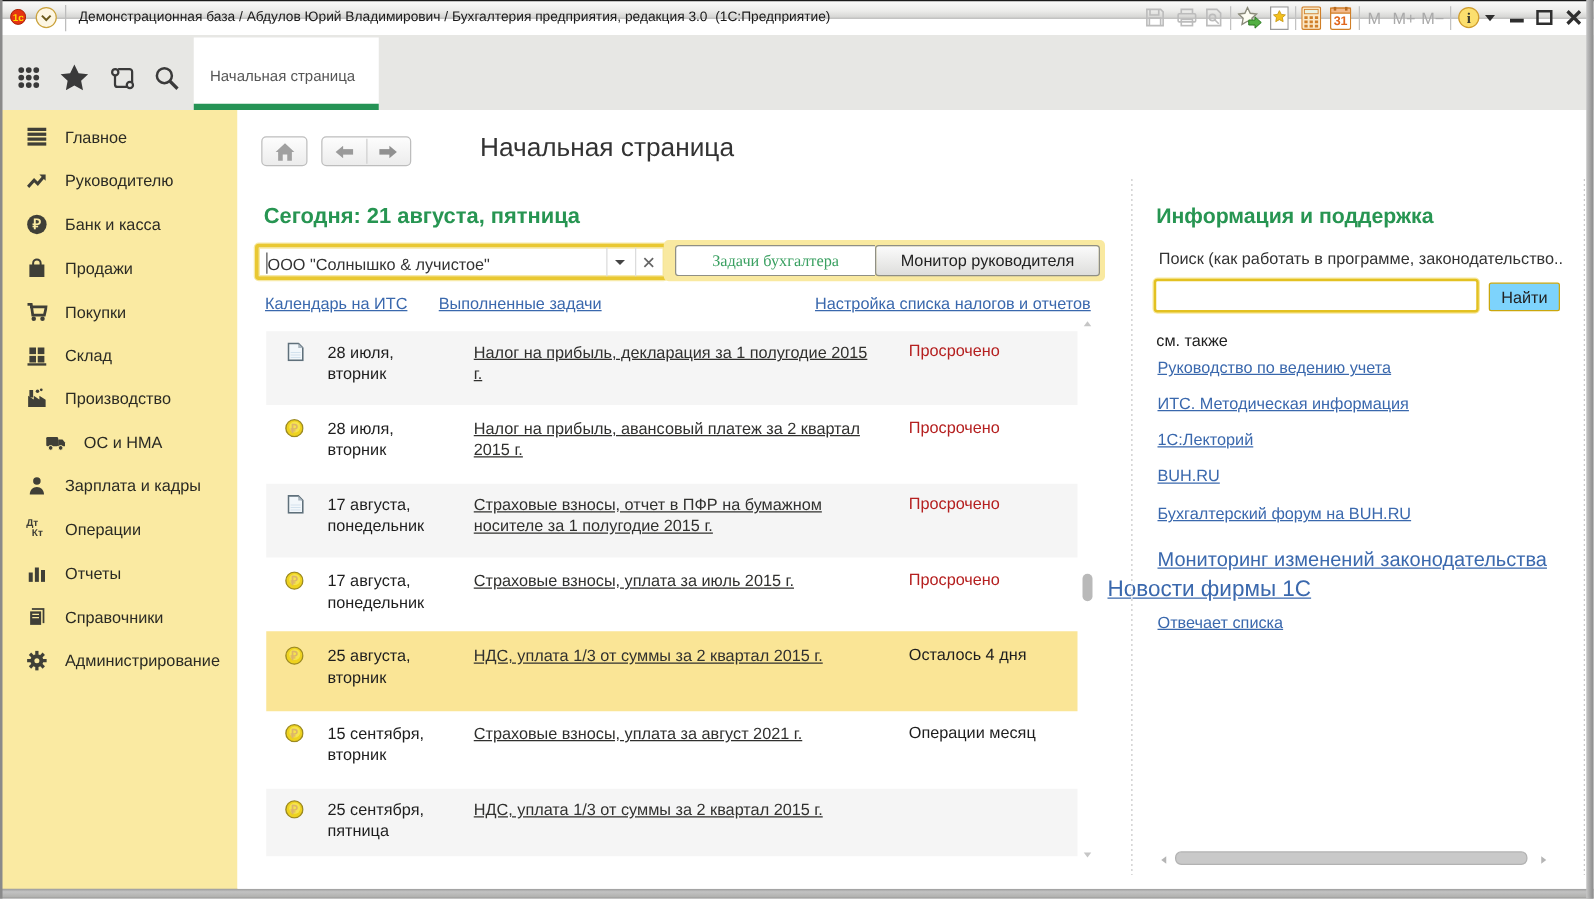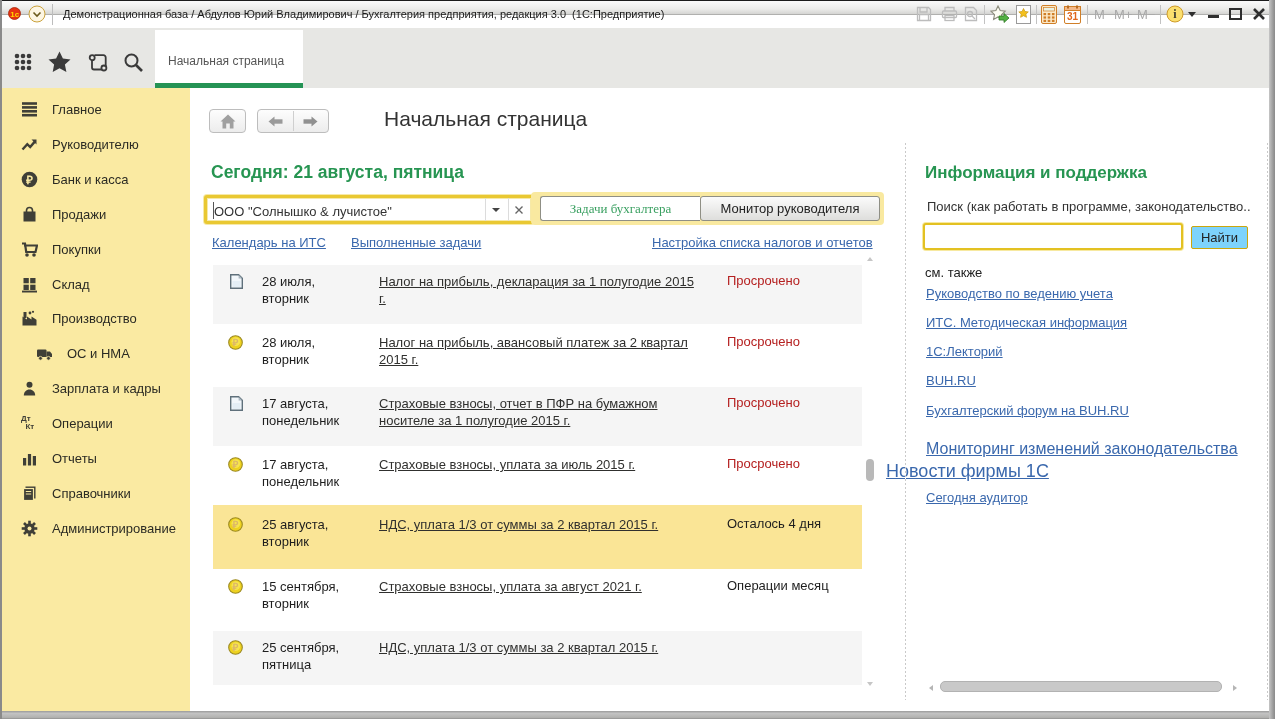--- a/index.html
+++ b/index.html
@@ -438,21 +438,21 @@
   <div class="abs" id="findbtn">Найти</div>
   <div class="abs" style="left:735px; top:177px; font-size:13px; color:#222;">см. также</div>
 
   <div class="abs" style="left:736px; top:198px; font-size:13px;"><a class="lnk" href="#">Руководство по ведению учета</a></div>
   <div class="abs" style="left:736px; top:227px; font-size:13px;"><a class="lnk" href="#">ИТС. Методическая информация</a></div>
   <div class="abs" style="left:736px; top:256px; font-size:13px;"><a class="lnk" href="#">1С:Лекторий</a></div>
   <div class="abs" style="left:736px; top:285px; font-size:13px;"><a class="lnk" href="#">BUH.RU</a></div>
   <div class="abs" style="left:736px; top:315px; font-size:13px;"><a class="lnk" href="#">Бухгалтерский форум на BUH.RU</a></div>
   <div class="abs" style="left:736px; top:352px; font-size:16px;"><a class="lnk" href="#">Мониторинг изменений законодательства</a></div>
   <div class="abs" style="left:696px; top:373px; font-size:18px;"><a class="lnk" href="#">Новости фирмы 1С</a></div>
-  <div class="abs" style="left:736px; top:402px; font-size:13px;"><a class="lnk" href="#">Сегодня аудитор</a></div>
+  <div class="abs" style="left:736px; top:402px; font-size:13px;"><a class="lnk" href="#">Отвечает списка</a></div>
 
   <div class="abs" style="left:750px; top:593px; width:282px; height:11px; background:#c9c9c9; border:1px solid #b2b2b2; border-radius:5px;"></div>
   <div class="abs" style="left:739px; top:597px; width:0; height:0; border-top:3px solid transparent; border-bottom:3px solid transparent; border-right:4px solid #b5b5b5;"></div>
   <div class="abs" style="left:1043px; top:597px; width:0; height:0; border-top:3px solid transparent; border-bottom:3px solid transparent; border-left:4px solid #b5b5b5;"></div>
 </div>
 
 <div class="abs" id="rsep1"></div>
 <div class="abs" id="rsep2"></div>
 
 </body></html>

